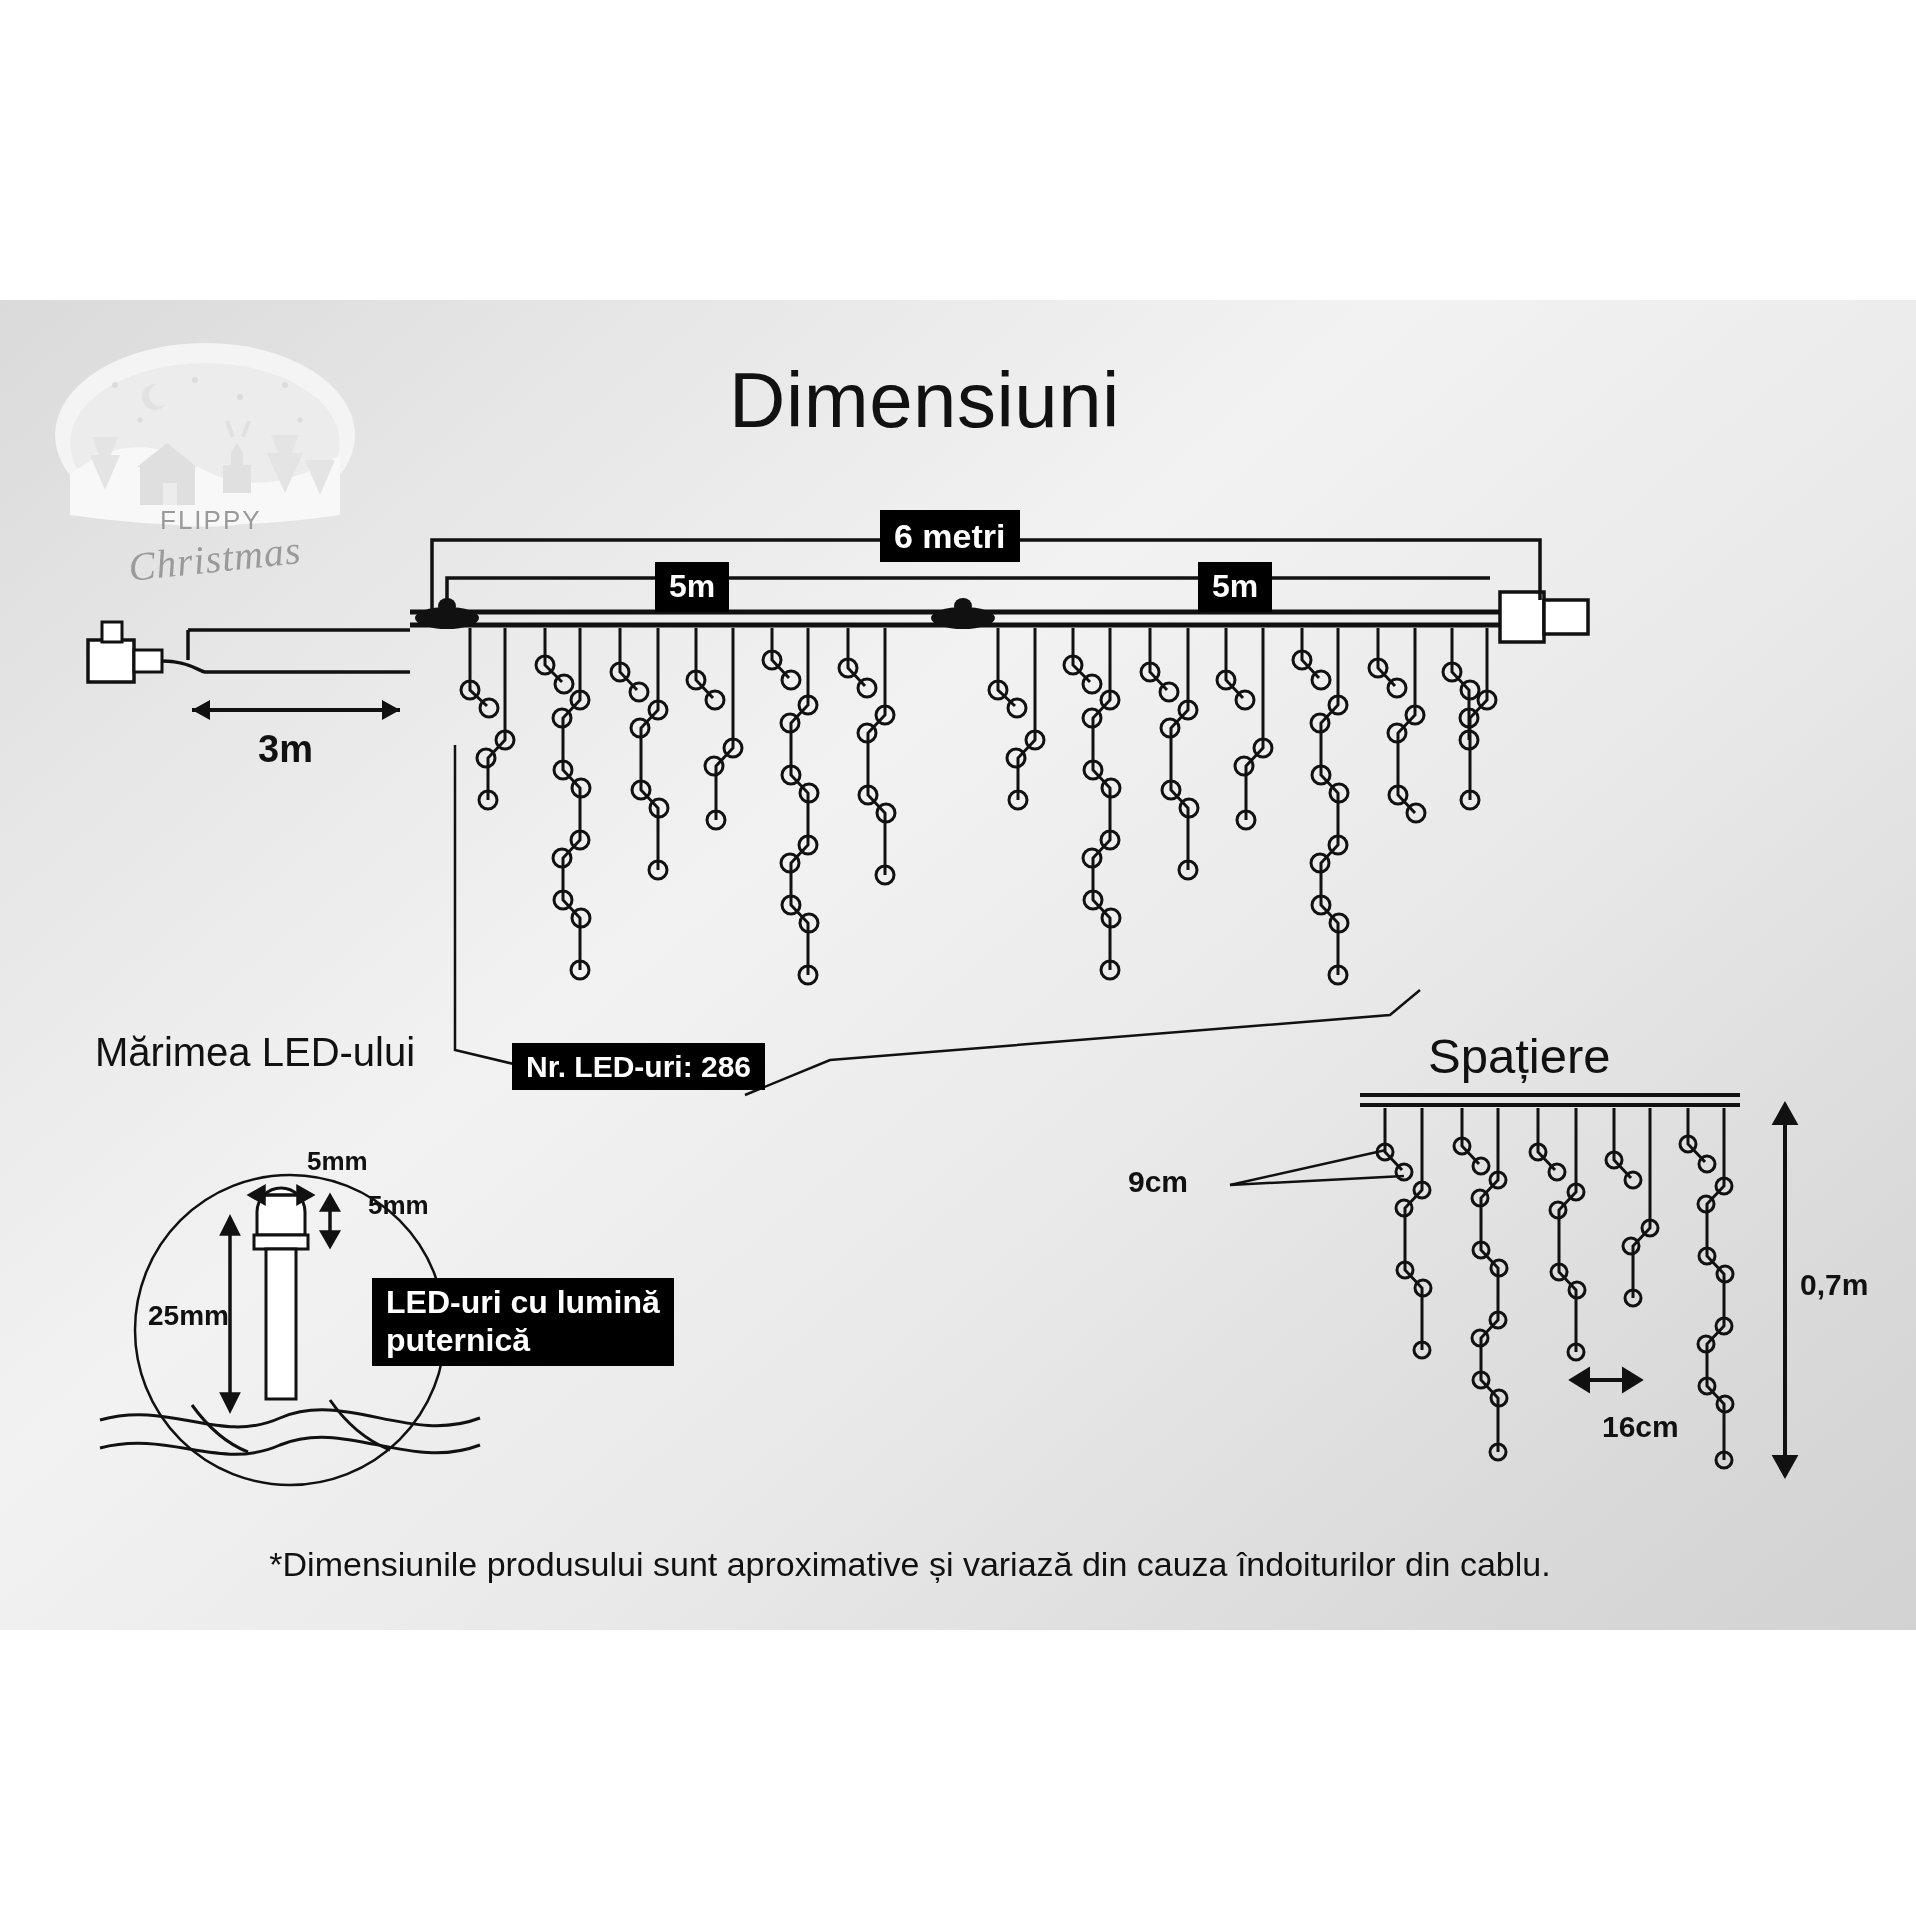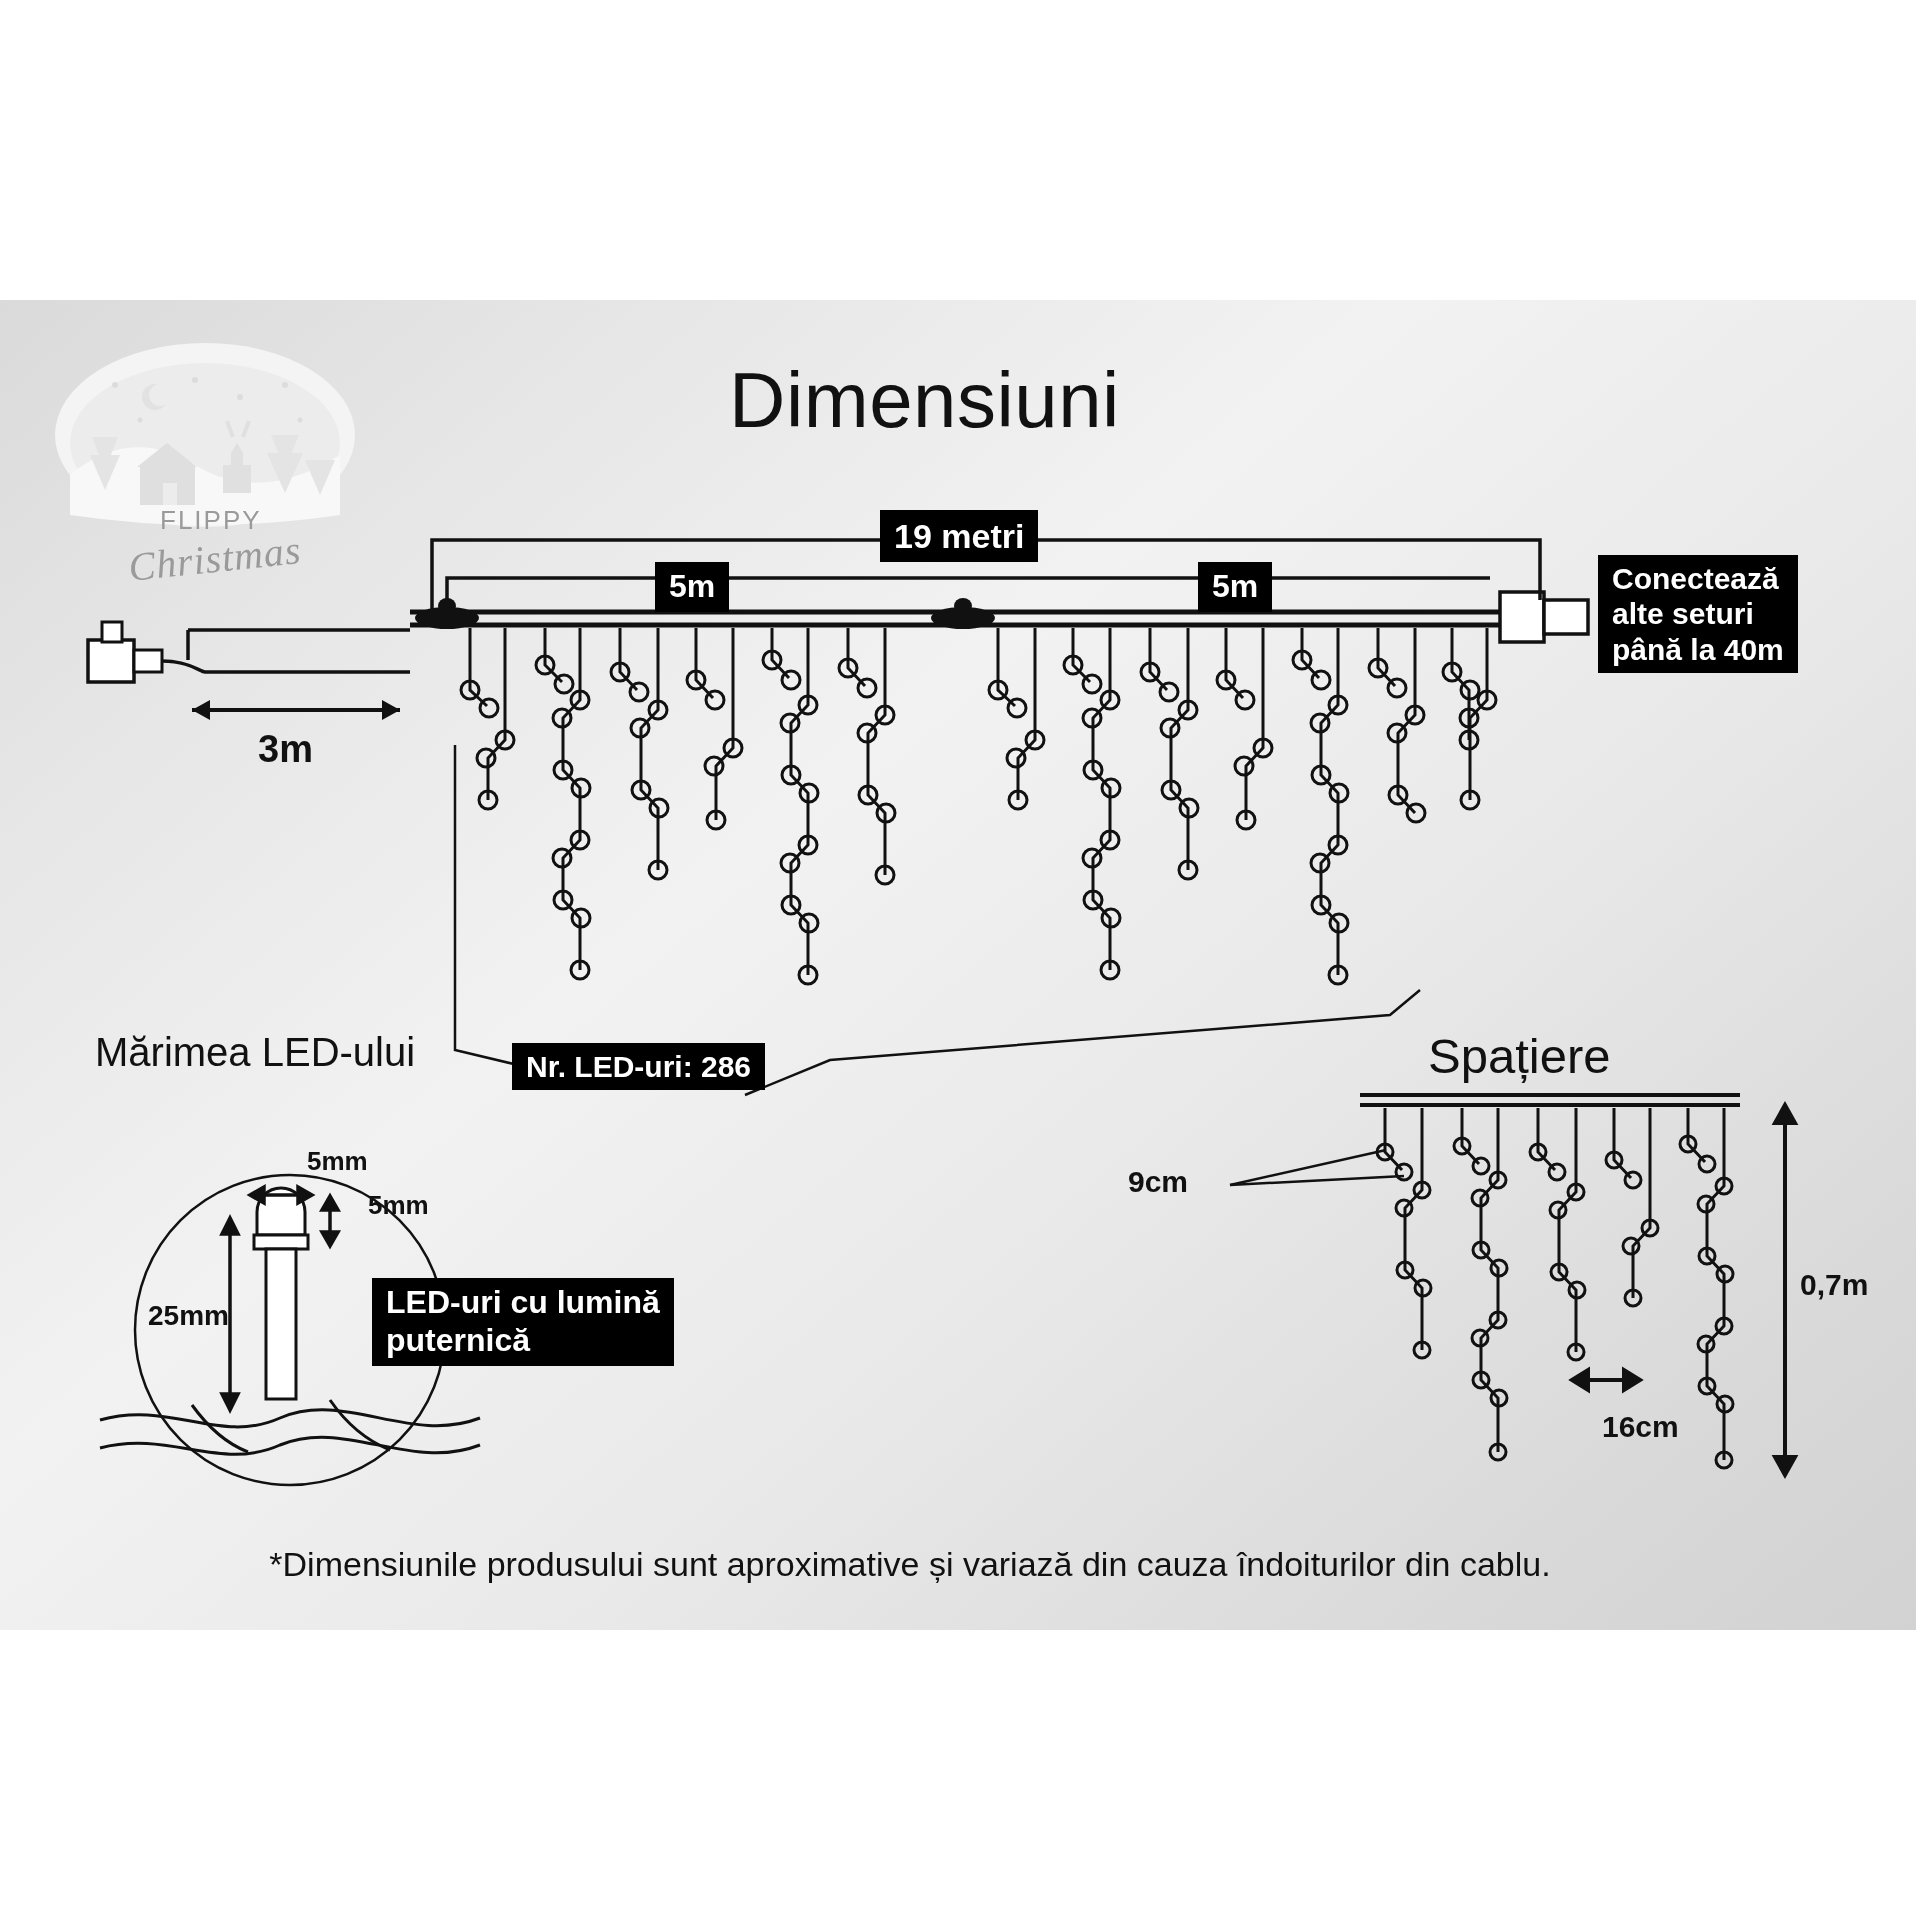--- a/index.html
+++ b/index.html
@@ -299,27 +299,24 @@
       <circle cx="1452" cy="672" r="9"></circle>
         <circle cx="1470" cy="690" r="9"></circle>
         <circle cx="1469" cy="740" r="9"></circle>
       <path d="M1487 628 L 1487 700 L 1470 718 L 1470 800"></path>
       <circle cx="1487" cy="700" r="9"></circle>
         <circle cx="1469" cy="718" r="9"></circle>
         <circle cx="1470" cy="800" r="9"></circle>
     </g>
   </svg>
 
-  <div class="lbl" style="left:880px; top:510px; font-size:34px;">19 metri</div>
+  <div class="lbl" style="left:880px; top:510px; font-size:34px;">6 metri</div>
   <div class="lbl" style="left:655px; top:562px; font-size:32px;">5m</div>
   <div class="lbl" style="left:1198px; top:562px; font-size:32px;">5m</div>
   <div class="plain" style="left:258px; top:728px; font-size:38px; font-weight:700;">3m</div>
-  <div class="lbl" style="left:1598px; top:555px; font-size:30px; text-align:left;">Conectează
-alte seturi
-până la 40m</div>
   <div class="lbl" style="left:512px; top:1043px; font-size:30px;">Nr. LED-uri: 286</div>
 
   <div class="plain" style="left:95px; top:1030px; font-size:40px;">Mărimea LED-ului</div>
 
   <svg width="700" height="420" viewBox="0 0 700 420" style="left:80px; top:1100px;">
     <circle cx="210" cy="230" r="155" fill="none" stroke="#111111" stroke-width="2.5"></circle>
 
     <path d="M225 135 L225 112 A24 24 0 0 0 177 112 L177 135 Z" fill="#ffffff" stroke="#111111" stroke-width="3"></path>
     <rect x="174" y="135" width="54" height="14" fill="#ffffff" stroke="#111111" stroke-width="3"></rect>
     <rect x="186" y="149" width="30" height="150" fill="#ffffff" stroke="#111111" stroke-width="3"></rect>

